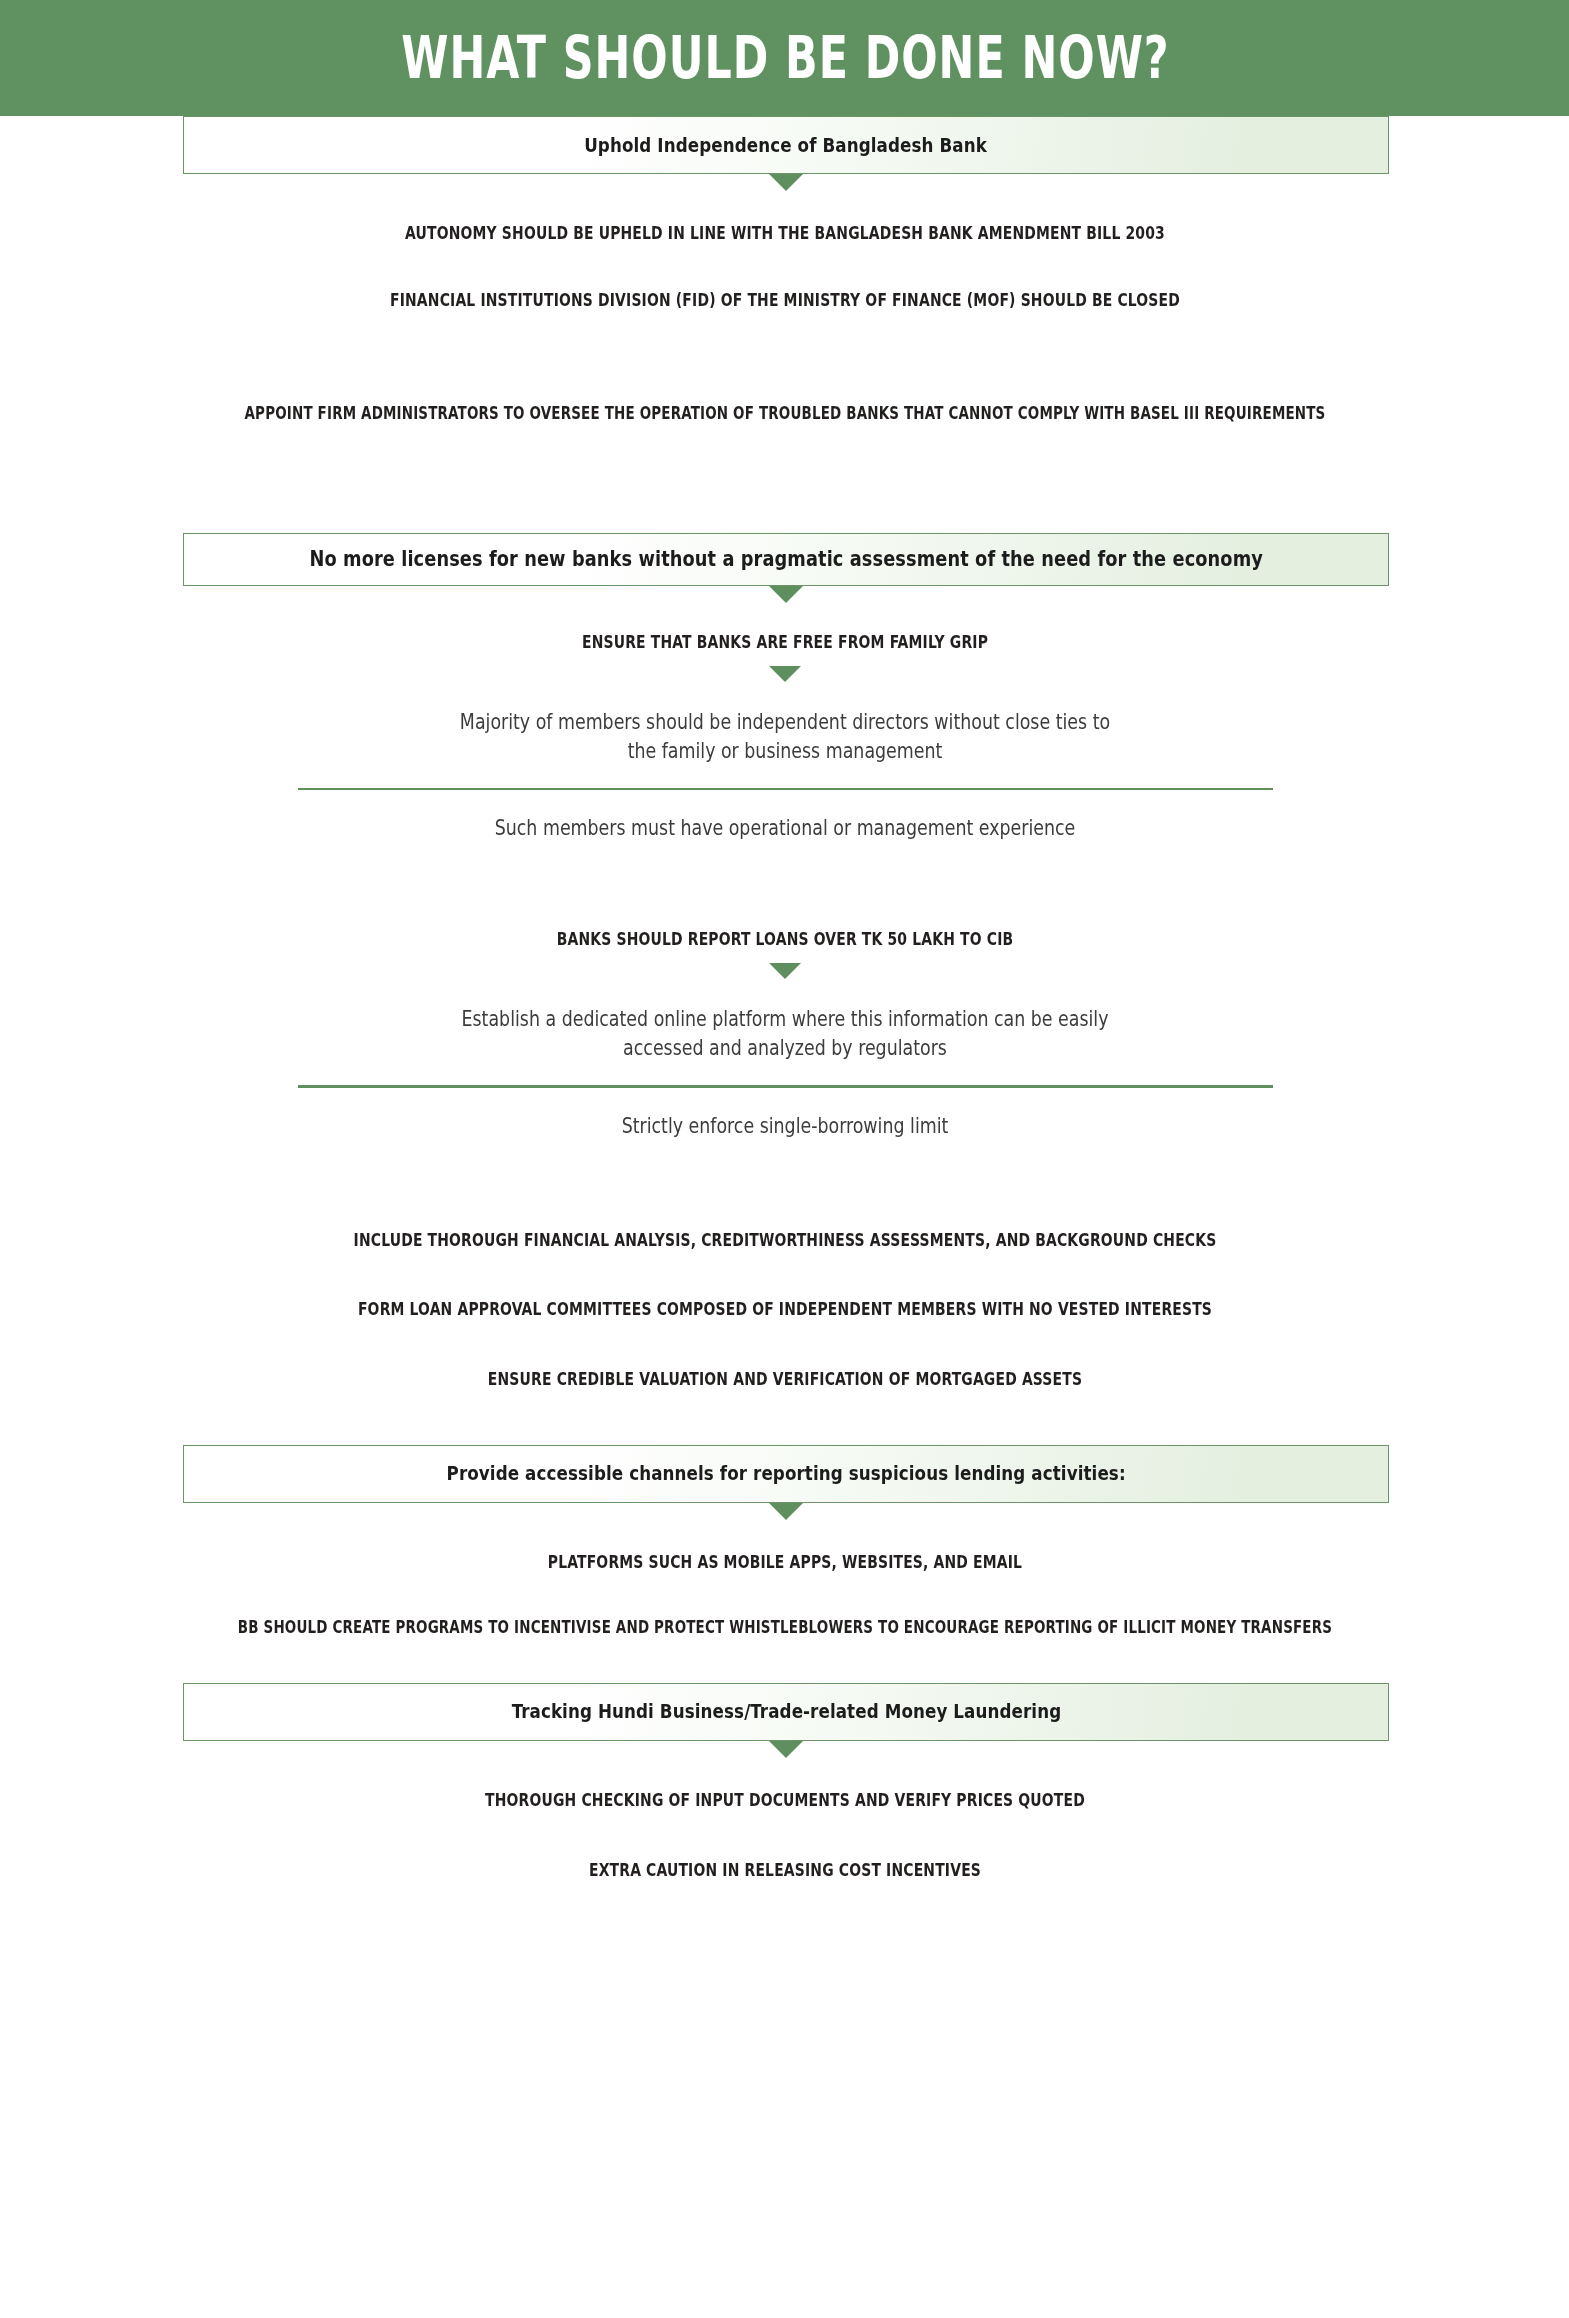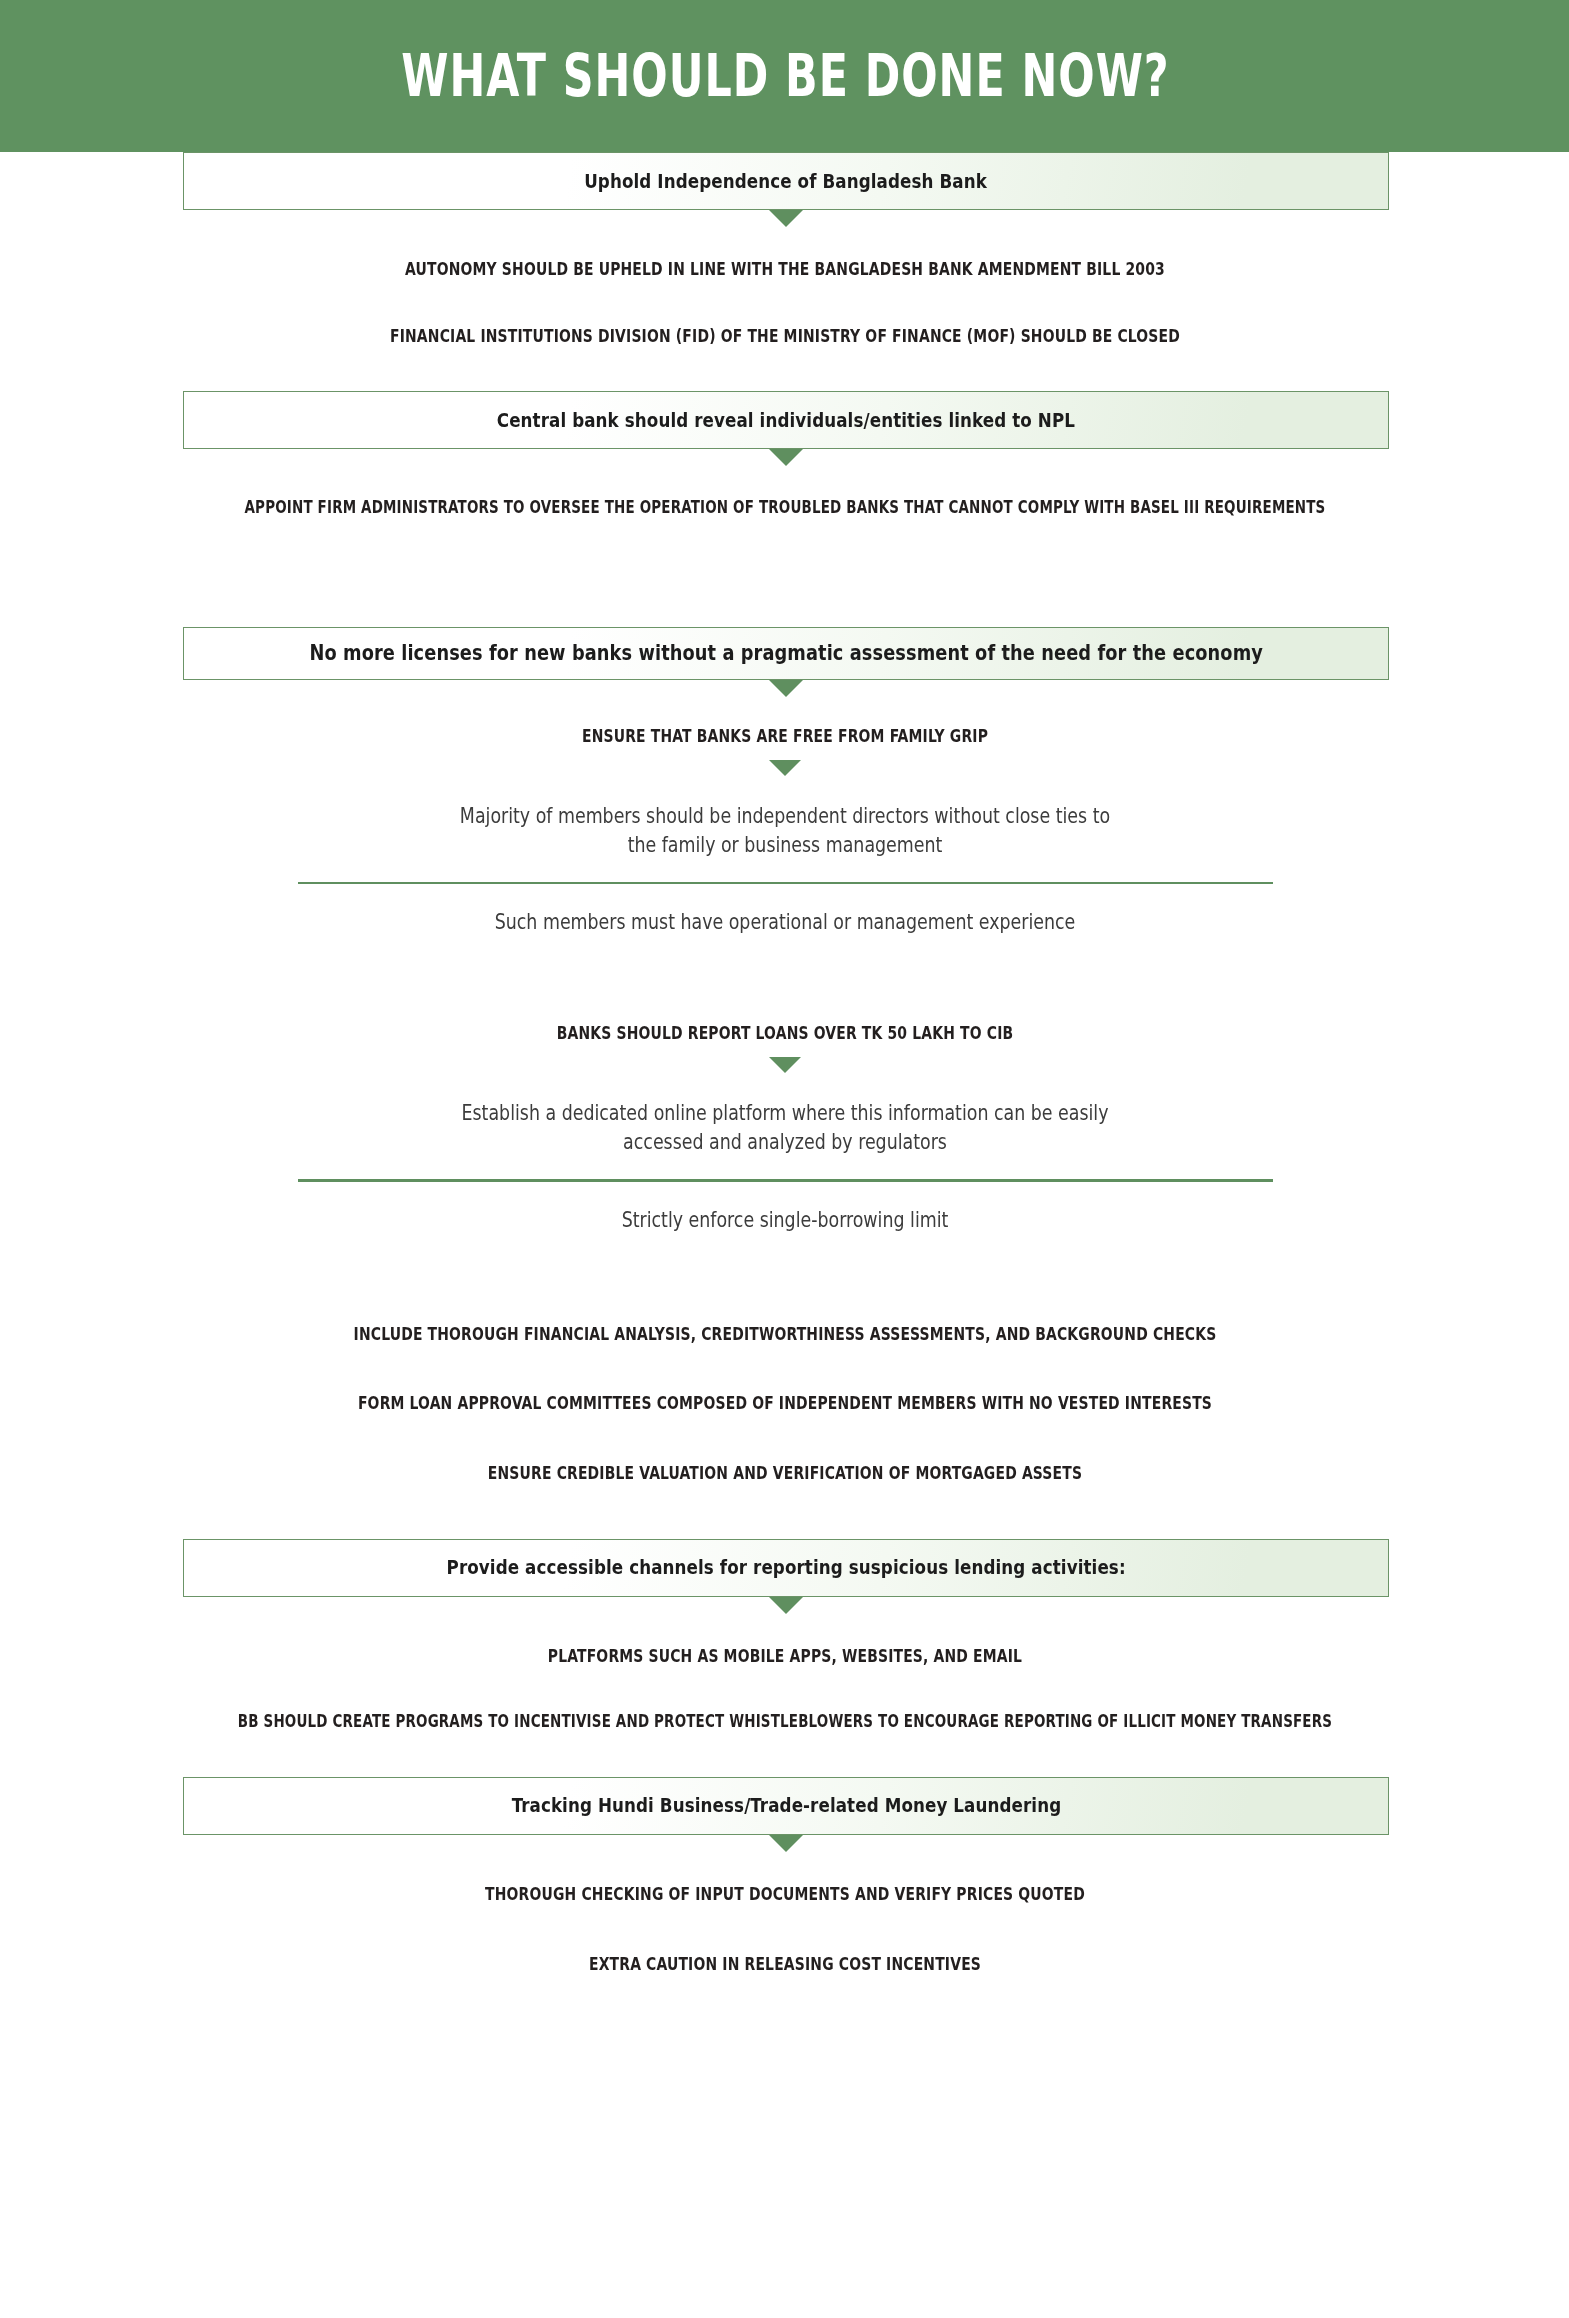--- a/index.html
+++ b/index.html
@@ -15,21 +15,21 @@
     position:relative;
     width:1570px;
     height:2319px;
     background:#ffffff;
     overflow:hidden;
   }
 
   
   .banner {
     width:1570px;
-    height:152px;
+    height:116px;
     background:#5f9260;
     display:flex;
     align-items:center;
     justify-content:center;
   }
   .banner-title {
     color:#ffffff;
     font-family:"DejaVu Sans Condensed","Liberation Sans Narrow","Liberation Sans", sans-serif;
     font-weight:700;
     font-size:58px;
@@ -153,26 +153,20 @@
       </div>
       <div class="sp-58"></div>
       <div class="sub-caps">AUTONOMY SHOULD BE UPHELD IN LINE WITH THE BANGLADESH BANK AMENDMENT BILL 2003</div>
       <div class="sp-54"></div>
       <div class="sub-caps">FINANCIAL INSTITUTIONS DIVISION (FID) OF THE MINISTRY OF FINANCE (MOF) SHOULD BE CLOSED</div>
     </div>
 
     <div class="sp-54"></div>
 
     <div class="group">
-      <div class="hbox-wrap">
-        <div class="hbox">
-          <span class="hbox-label">Central bank should reveal individuals/entities linked to NPL</span>
-          <span class="tri below-box"></span>
-        </div>
-      </div>
       <div class="sp-58"></div>
       <div class="sub-caps sm">APPOINT FIRM ADMINISTRATORS TO OVERSEE THE OPERATION OF TROUBLED BANKS THAT CANNOT COMPLY WITH BASEL III REQUIREMENTS</div>
     </div>
 
     <div class="sp-58"></div>
 
 
     <div class="sp-74"></div>
 
     <div class="group">

